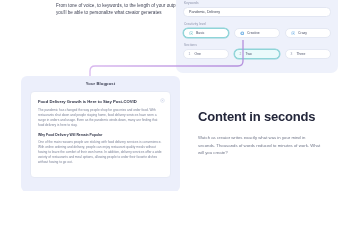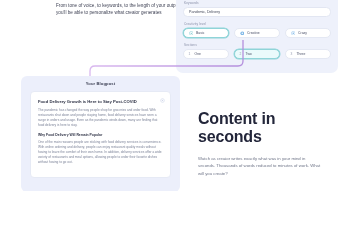--- a/index.html
+++ b/index.html
@@ -188,21 +188,21 @@
 
   
   .right-copy {
     position: absolute;
     left: 198px;
     top: 110px;
     width: 125px;
   }
 
   .right-title {
-    font-size: 16px;
+    font-size: 13px;
     font-weight: bold;
     color: #23263a;
     letter-spacing: -0.18px;
     line-height: 1.1;
     margin-bottom: 10px;
   }
 
   .right-body {
     font-size: 4.3px;
     line-height: 1.68;

